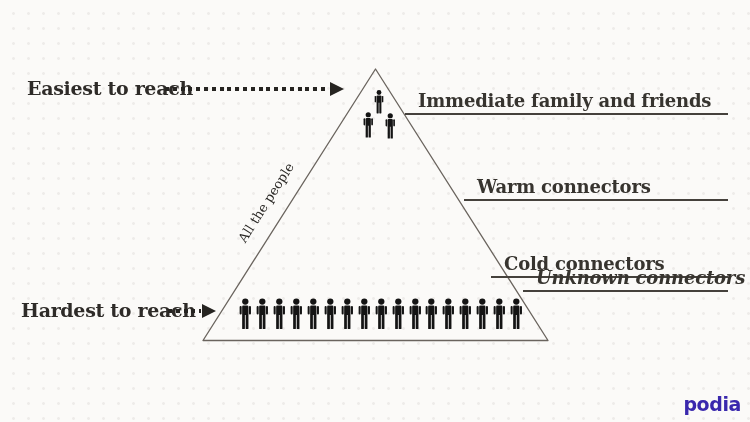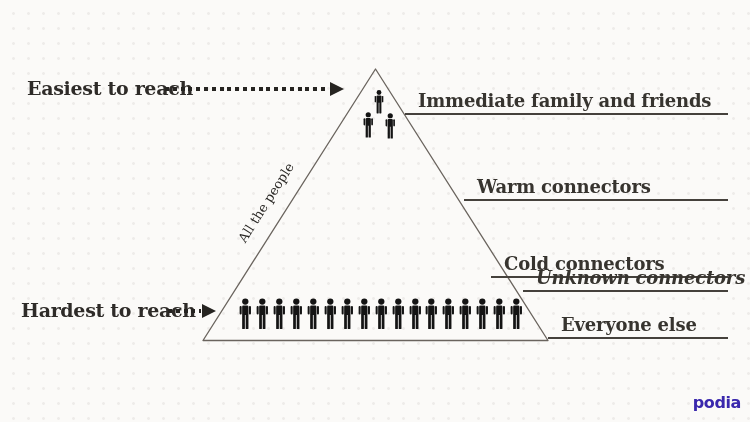--- a/index.html
+++ b/index.html
@@ -96,21 +96,21 @@
     align-items: flex-end;
   }
   .bottom-people svg { width: 12.6px; height: 32px; }
 
   
   .logo {
     position: absolute;
     right: 9px; top: 393px;
     font-family: "DejaVu Sans", "Liberation Sans", sans-serif;
     font-weight: bold;
-    font-size: 16px;
+    font-size: 19px;
     letter-spacing: -0.4px;
     color: #3a28ad;
   }
 </style>
 </head>
 <body>
 
 <div class="canvas">
 
   <span class="reach-label reach-easiest">Easiest to reach</span>
@@ -124,21 +124,20 @@
   <svg class="triangle-svg" width="750" height="422" viewBox="0 0 750 422">
     <polygon points="375.5,69 203,340.5 548,340.5" fill="none" stroke="#6a645e" stroke-width="1.3" stroke-linejoin="round"></polygon>
   </svg>
 
   <span class="edge-label">All the people</span>
 
   <div class="tier tier-0">Immediate family and friends</div>
   <div class="tier tier-2">Warm connectors</div>
   <div class="tier tier-3">Cold connectors</div>
   <div class="tier tier-4">Unknown connectors</div>
-  <div class="tier tier-5">Everyone else</div>
 
   <div class="top-people">
       <svg viewBox="0 0 40 100" xmlns="http://www.w3.org/2000/svg" fill="#141414">
         <circle cx="20" cy="10.5" r="10"></circle>
         <rect x="10" y="23" width="20" height="30" rx="4"></rect>
         <rect x="2" y="24.5" width="6.5" height="27" rx="3"></rect>
         <rect x="31.5" y="24.5" width="6.5" height="27" rx="3"></rect>
         <rect x="10" y="50" width="8.7" height="48" rx="2"></rect>
         <rect x="21.3" y="50" width="8.7" height="48" rx="2"></rect>
       </svg>

